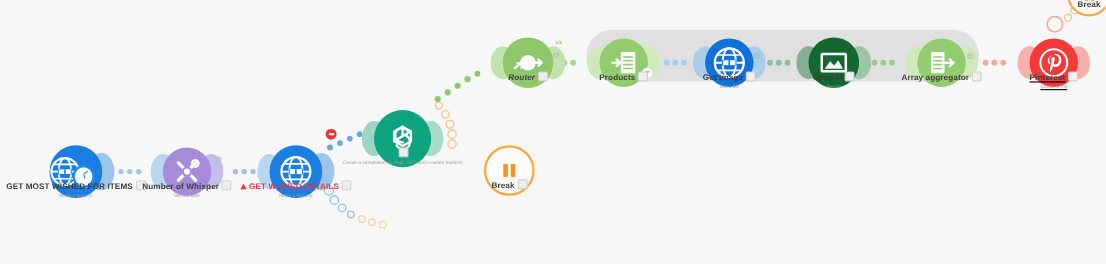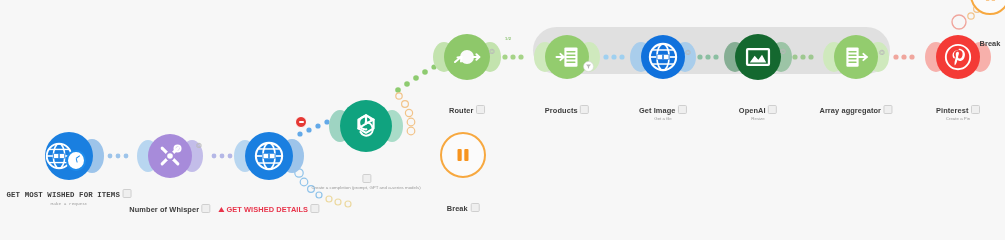--- a/index.html
+++ b/index.html
@@ -17,21 +17,21 @@
   .node{position:absolute;transform:translate(-50%,-50%);}
   .bubble{
     border-radius:50%;
     display:flex;align-items:center;justify-content:center;
     position:relative;
     box-sizing:border-box;
   }
   .bubble svg{display:block;}
   .labels{
     position:absolute;left:50%;transform:translateX(-50%);
-    text-align:center;white-space:nowrap;margin-top:40px;
+    text-align:center;white-space:nowrap;
   }
   .lbl-main{
     font-size:7.4px;font-weight:bold;color:#3d3d3d;letter-spacing:.1px;
     line-height:9px;
   }
   .lbl-main.err{color:#e8334a;}
   .lbl-sub{
     font-size:4.4px;color:#9a9a9a;line-height:6px;margin-top:.5px;
   }
   .chip{
@@ -171,21 +171,21 @@
         <line x1="4.5" y1="23.5" x2="27.5" y2="23.5" stroke="#fff" stroke-width="1.6"></line>
         <rect x="9" y="13.2" width="14" height="5.6" fill="#1a7fe0"></rect>
         <rect x="10" y="13.6" width="12" height="4.8" fill="#fff"></rect>
         <rect x="15.2" y="13.6" width="1.6" height="4.8" fill="#1a7fe0"></rect>
       </svg>
       <div class="clock badge" style="width:17px;height:17px;left:-7px;bottom:-4px;">
         <span class="hand" style="width:5px;height:1.4px;left:7.5px;top:6.4px;transform-origin:0 50%;transform:rotate(-35deg);"></span>
         <span class="hand" style="width:3.6px;height:1.4px;left:7.5px;top:6.4px;transform-origin:0 50%;transform:rotate(75deg);"></span>
       </div>
     </div>
-    <div class="labels" style="top:17px;font-family:Liberation Mono, monospace;">
+    <div class="labels" style="top:32px;">
       <div class="lbl-main">
         <span>GET MOST WISHED FOR ITEMS</span><span class="chip"></span>
       </div>
       <div class="lbl-sub">Make a request</div>
     </div>
   </div>
 
   <div class="node" style="left:170px;top:156px;">
     <div class="ear" style="background:#b8d6f0;width:22px;height:32px;left:-11px;"></div>
     <div class="ear" style="background:#c3bde9;width:22px;height:32px;right:-11px;"></div>
@@ -250,21 +250,21 @@
       </svg>
     </div>
     <div class="labels" style="top:34px;">
       <div class="lbl-main">
         <span class="chip"></span>
       </div>
       <div class="lbl-sub">Create a completion (prompt, GPT and o-series models)</div>
     </div>
   </div>
 
-  <div class="node" style="left:467px;top:57px;">
+  <div class="node" style="left:480px;top:57px;font-style:italic;">
     <div class="ear" style="background:#c3e3ae;width:22px;height:30px;left:-11px;"></div>
     <div class="ear" style="background:#c3e3ae;width:22px;height:30px;right:-11px;"></div>
     <div class="bubble" style="width:46px;height:46px;background:#8ec86a;">
       <svg width="40" height="40" viewBox="0 0 40 40">
         <circle cx="20" cy="20" r="7" fill="#fafafa"></circle>
         <g stroke="#fff" stroke-width="2" stroke-linecap="round" fill="none">
           <path d="M8 25 L14 20"></path>
             <path d="M10.5 20.5 L14.6 20 L14 24.4"></path>
           <path d="M26 20 L32 20"></path>
             <path d="M29.4 17.2 L32.3 20 L29.4 22.8"></path>
@@ -383,21 +383,21 @@
 
   <div class="node" style="left:958px;top:57px;">
     <div class="ear" style="background:#f7b0ab;width:22px;height:30px;left:-11px;"></div>
     <div class="ear" style="background:#f7b0ab;width:22px;height:30px;right:-11px;"></div>
     <div class="bubble" style="width:44px;height:44px;background:#f43a36;">
       <svg width="30" height="30" viewBox="0 0 32 32">
         <circle cx="16" cy="16" r="13" fill="none" stroke="#fff" stroke-width="2"></circle>
         <path d="M16.6 8.6 c-4.2 0 -6.4 2.8 -6.4 5.6 c0 1.3 .6 2.9 1.7 3.4 c.3 .1 .4 .1 .5 -.3 l.2 -.9 c.1 -.3 0 -.4 -.2 -.6 c-.5 -.6 -.8 -1.4 -.8 -2.4 c0 -2.6 1.9 -4.9 5 -4.9 c2.7 0 4.3 1.6 4.3 3.9 c0 2.9 -1.3 5.3 -3.2 5.3 c-1.1 0 -1.9 -.9 -1.6 -2 c.3 -1.3 .9 -2.7 .9 -3.6 c0 -.9 -.5 -1.6 -1.4 -1.6 c-1.1 0 -2 1.2 -2 2.7 c0 1 .3 1.7 .3 1.7 l-1.4 5.8 c-.4 1.7 -.1 3.9 0 4.1 c0 .1 .2 .2 .3 .1 c.1 -.1 1.4 -1.8 1.9 -3.4 l.7 -2.6 c.4 .7 1.4 1.3 2.5 1.3 c3.3 0 5.5 -3 5.5 -7 c0 -3.1 -2.6 -5.9 -6.5 -5.9 z" fill="#fff"></path>
       </svg>
     </div>
-    <div class="labels" style="top:30px;">
+    <div class="labels" style="top:30px;text-decoration:underline;">
       <div class="lbl-main">
         <span>Pinterest</span><span class="chip"></span>
       </div>
       <div class="lbl-sub">Create a Pin</div>
     </div>
   </div>
 
   <div class="node" style="left:463px;top:155px;">
     <div class="bubble" style="width:46px;height:46px;background:#fbfbfb;border:2px solid #f7a83f;">
       <svg width="20" height="20" viewBox="0 0 20 20">

